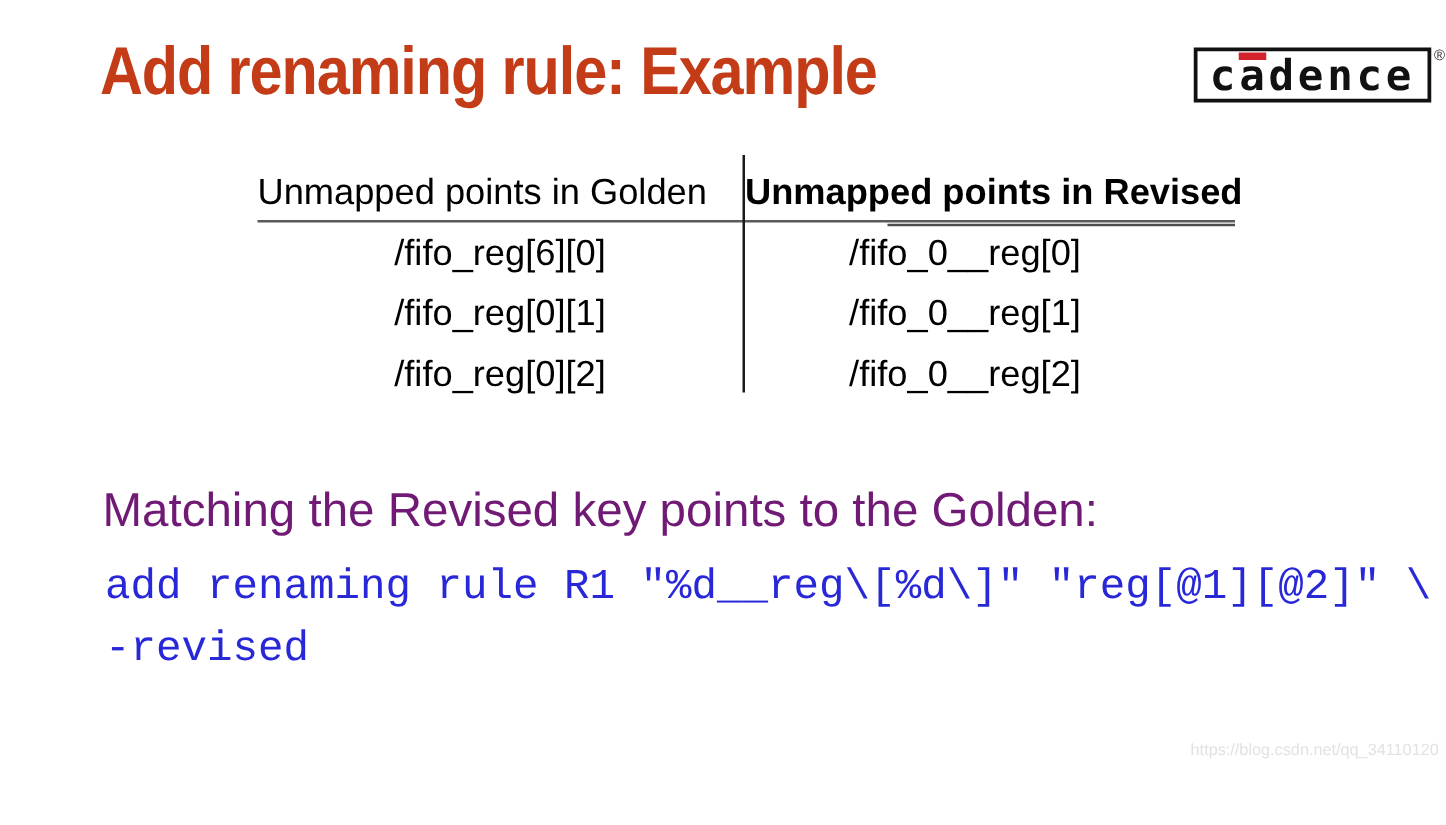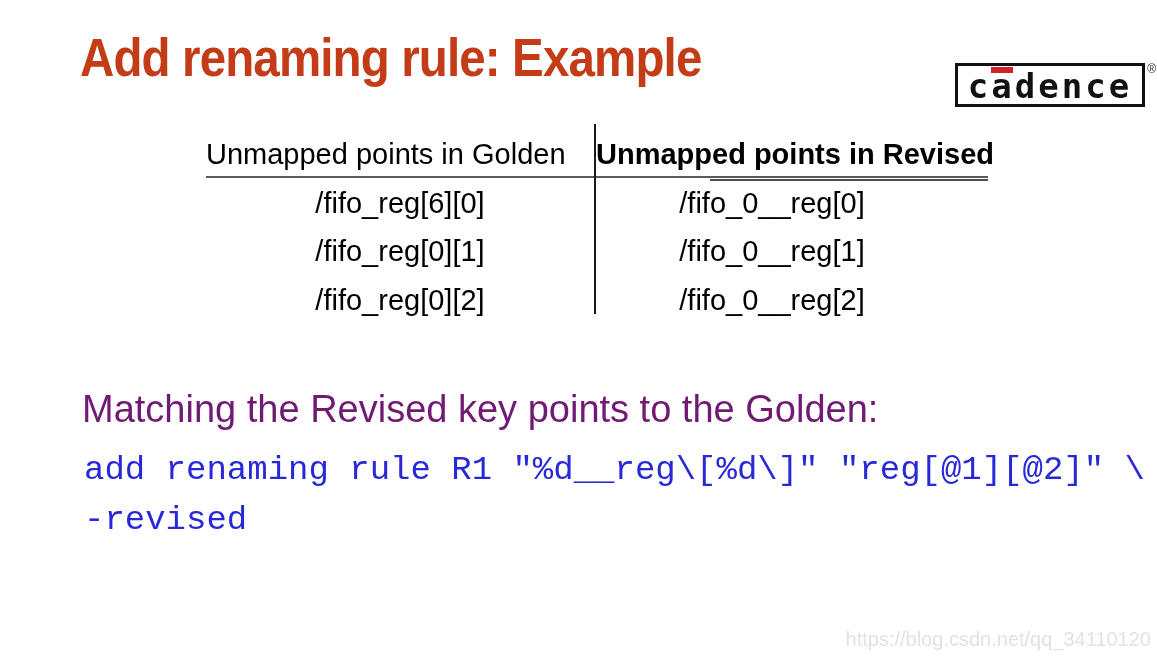--- a/index.html
+++ b/index.html
@@ -16,21 +16,21 @@
     font-size:54px;font-weight:bold;color:#c33c17;
     letter-spacing:-1px;white-space:nowrap;
     transform:scaleX(0.88);transform-origin:left top;
   }
   
   .logo{
     position:absolute;left:955px;top:38px;
     width:184px;height:38px;
     border:3px solid #111111;
     background:#ffffff;
-    display:flex;align-items:center;justify-content:center;margin-top:25px;
+    display:flex;align-items:center;justify-content:center;
   }
   .logo-text{
     font-family:"DejaVu Sans Mono", monospace;
     font-weight:bold;font-size:34px;line-height:36px;
     letter-spacing:3px;color:#111111;padding-top:1px;
   }
   .logo-dash{
     position:absolute;left:33px;top:1px;width:22px;height:6px;
     background:#d3232a;
   }
@@ -73,22 +73,22 @@
   }
   
   .code{
     position:absolute;left:84px;top:446px;
     font-family:"Liberation Mono", monospace;
     font-size:34px;color:#2828d8;
   }
   .code-line{height:50px;line-height:48px;white-space:pre;}
   
   .watermark{
-    position:absolute;right:6px;top:628px;
-    font-size:20px;color:#e2e2e2;white-space:nowrap;
+    position:absolute;right:6px;top:592px;
+    font-size:13px;color:#e2e2e2;white-space:nowrap;
   }
 </style>
 </head>
 <body>
 
 <div class="slide">
 
   <h1 class="title">Add renaming rule: Example</h1>
 
   <div class="logo">

